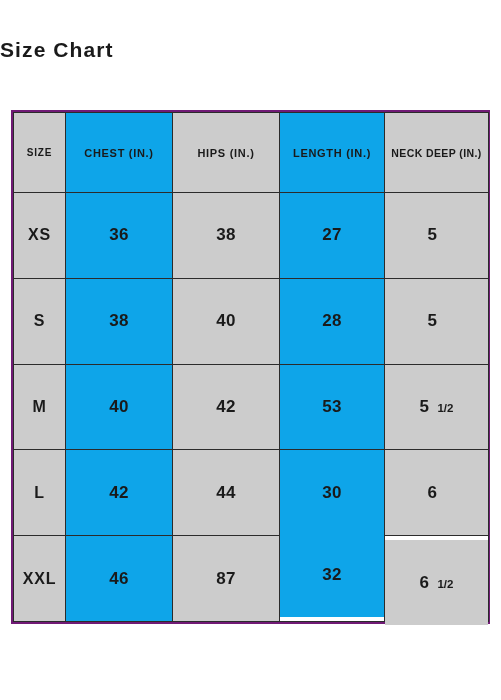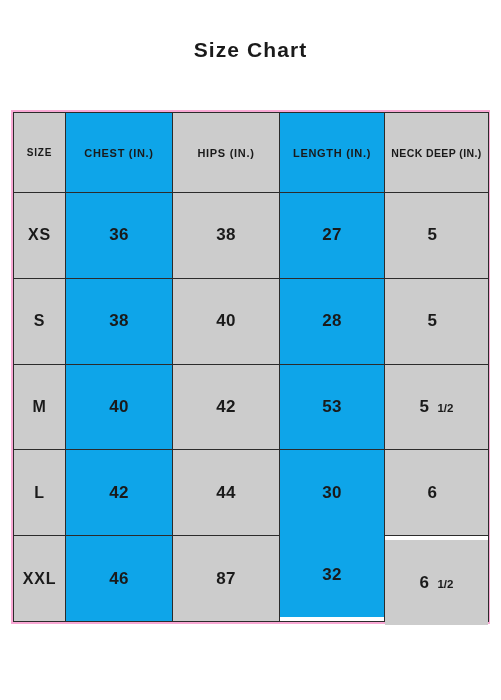--- a/index.html
+++ b/index.html
@@ -15,34 +15,33 @@
     color: #1a1a1a;
     overflow: hidden;
     position: relative;
   }
 
   #page-title {
     position: absolute;
     left: 0;
     top: 38px;
     width: 501px;
-    text-align: center;
     font-size: 21px;
     font-weight: bold;
     letter-spacing: 1.1px;
     color: #1a1a1a;
   }
 
   #size-table-wrap {
     position: absolute;
     left: 11px;
     top: 110px;
     width: 479px;
     height: 514px;
-    border: 2px solid #f9a8d4;
+    border: 2px solid #701a75;
     box-sizing: border-box;
   }
 
   table.size-table {
     width: 100%;
     height: 100%;
     border-collapse: collapse;
     table-layout: fixed;
   }
 

